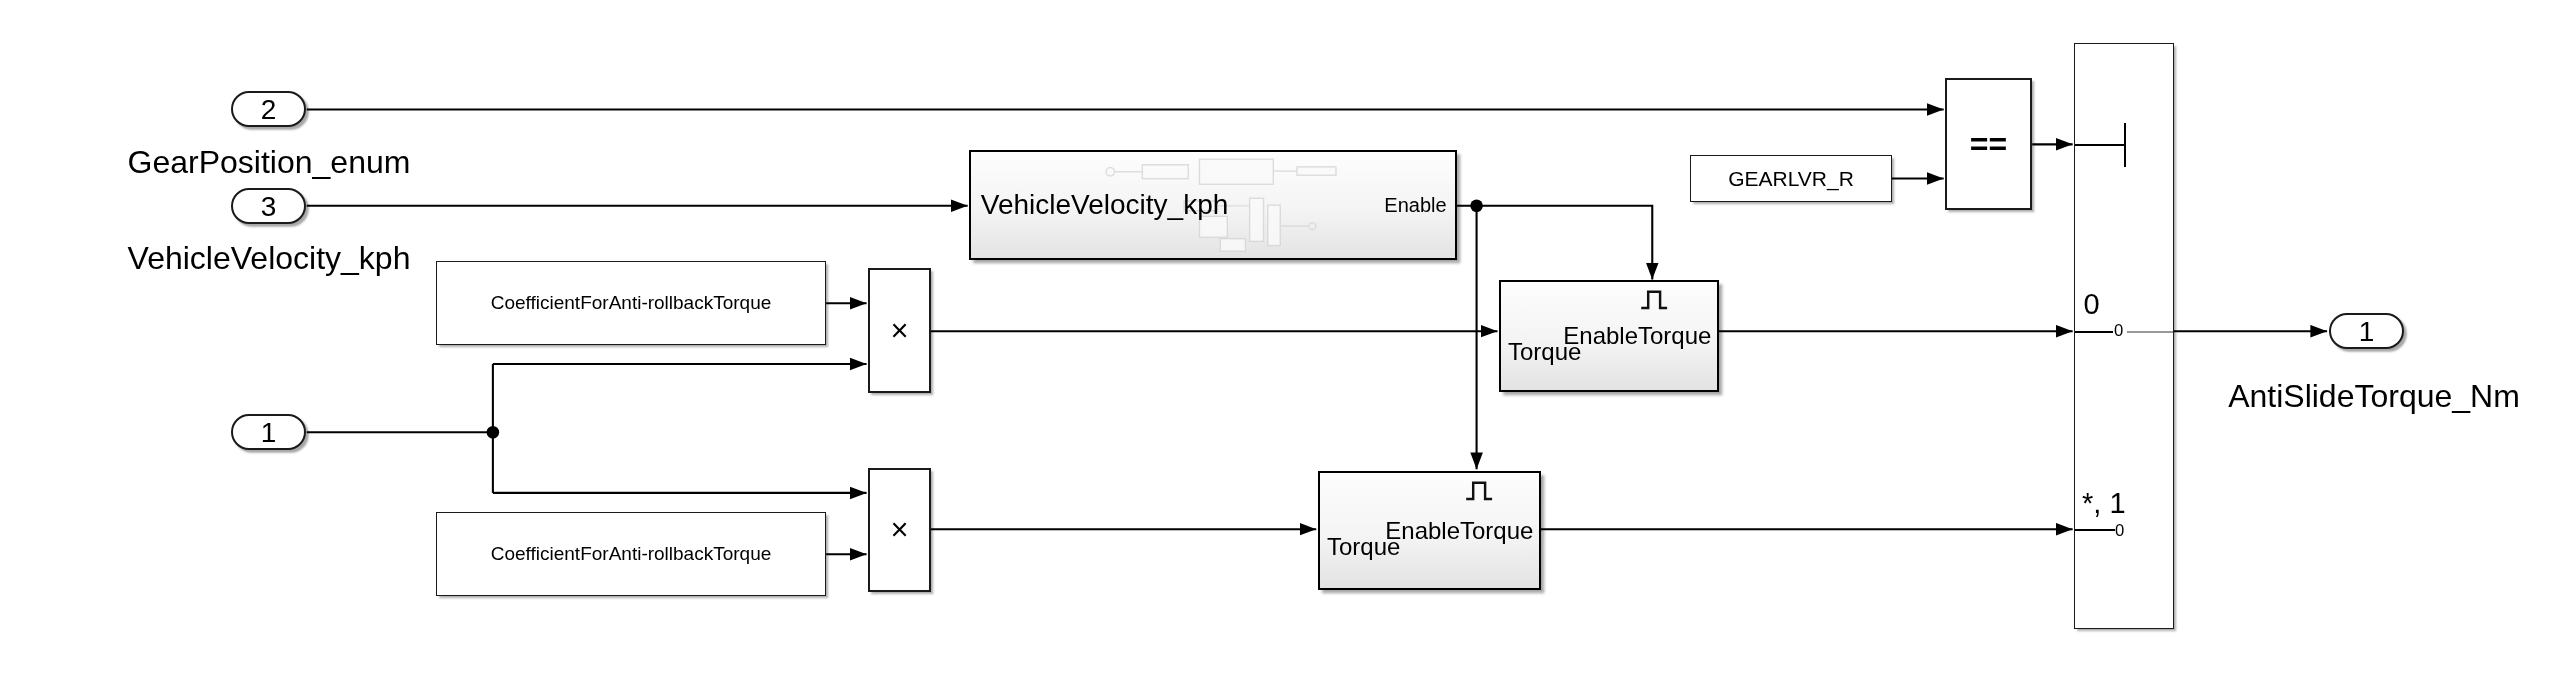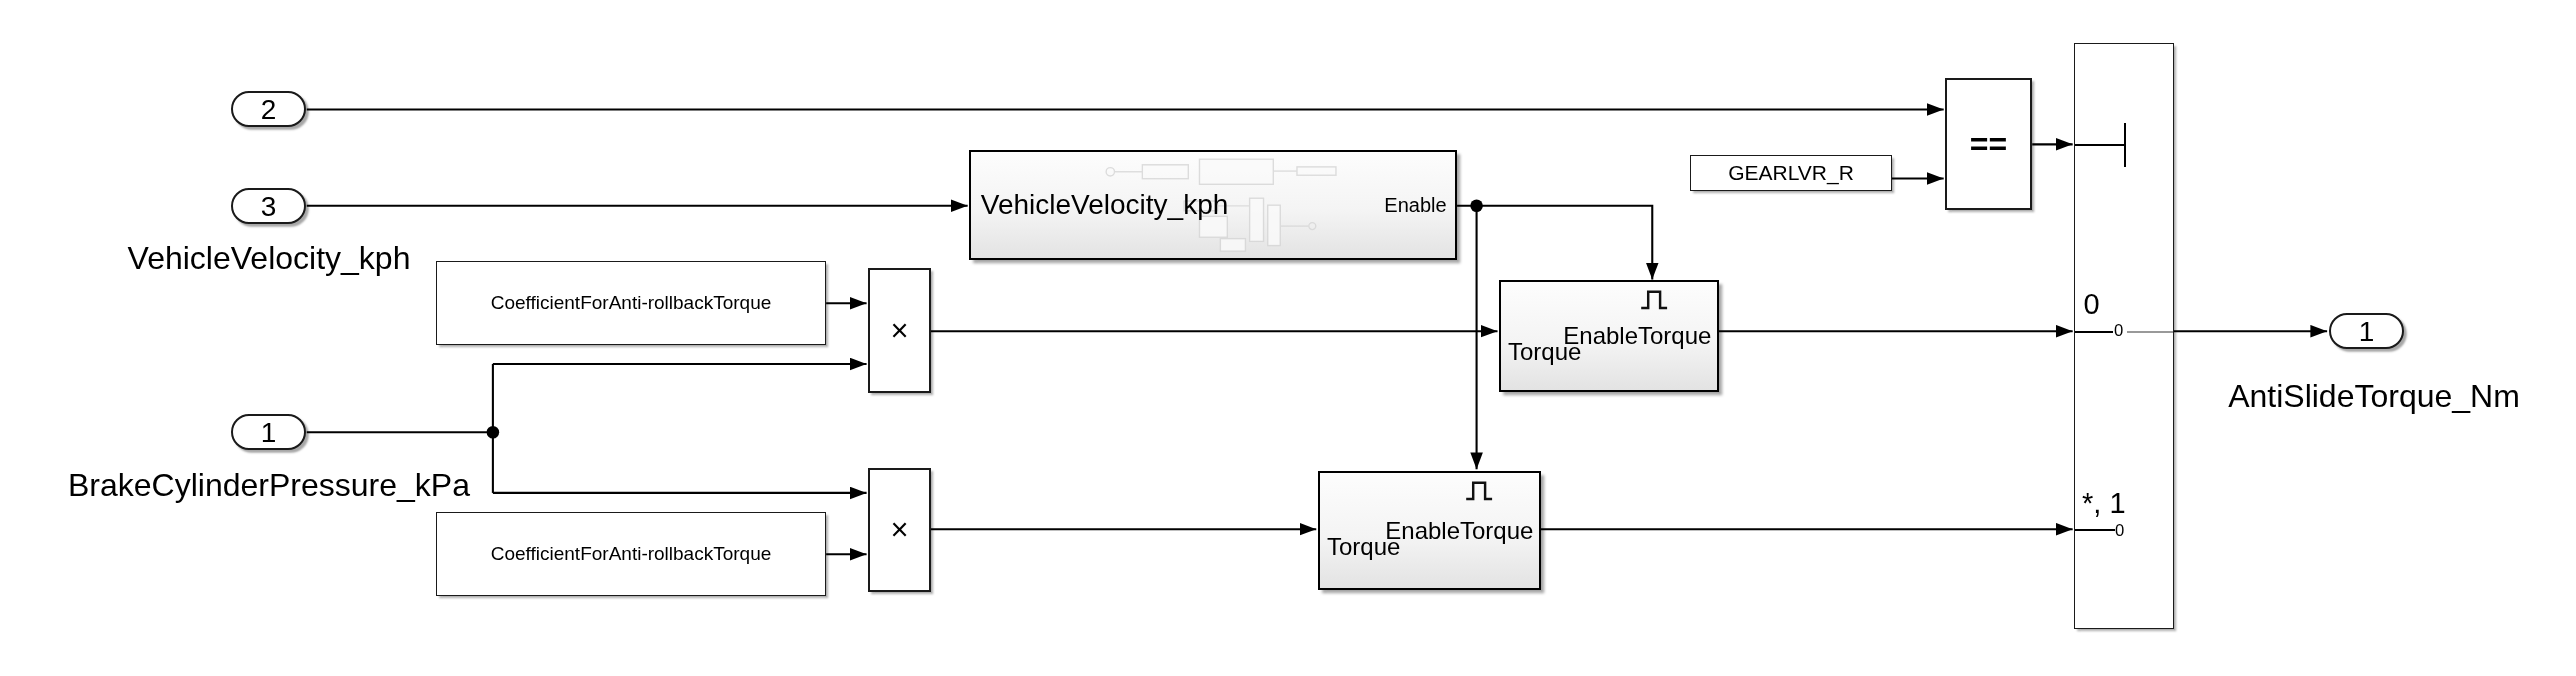--- a/index.html
+++ b/index.html
@@ -73,30 +73,30 @@
       <path d="M2210,759 H2973" marker-end="url(#arr)"></path>
       <path d="M3118,475 H3338" marker-end="url(#arr)"></path>
     </g>
     <circle cx="707" cy="620" r="9" fill="#000"></circle>
     <circle cx="2118" cy="295" r="9" fill="#000"></circle>
   </svg>
 
   <div class="oval" style="left:231px;top:91px;">
     <span>2</span>
   </div>
+  <div class="port-label" style="left:25px;top:145px;">GearPosition_enum</div>
 
   <div class="oval" style="left:231px;top:188px;">
     <span>3</span>
   </div>
   <div class="port-label" style="left:25px;top:241px;">VehicleVelocity_kph</div>
 
   <div class="oval" style="left:231px;top:414px;">
     <span>1</span>
   </div>
-  <div class="port-label" style="left:25px;top:468px;">BrakeCylinderPressure_kPa</div>
 
   <div class="subsys" style="left:969px;top:150px;width:488px;height:110px;">
     <svg style="position:absolute;left:0;top:0;" width="482" height="105" viewBox="0 0 692 150">
       <g stroke="#d7d7d7" stroke-width="2" fill="#fafafa" opacity="0.85">
         <circle cx="200" cy="28" r="6" fill="none"></circle>
         <line x1="206" y1="28" x2="246" y2="28"></line>
         <rect x="246" y="18" width="66" height="20"></rect>
         <rect x="328" y="10" width="106" height="36"></rect>
         <line x1="434" y1="27" x2="468" y2="27"></line>
         <rect x="468" y="21" width="56" height="12"></rect>
@@ -136,21 +136,21 @@
     <span class="out-lbl">EnableTorque</span>
   </div>
   <div class="subsys torque" style="left:1318px;top:471px;width:223px;height:119px;">
     <svg class="trig-icon" style="left:144px;" width="31" height="21" viewBox="0 0 44 30">
       <path d="M3,27 h10 v-23 h17 v23 h10" stroke="#111" stroke-width="3.5" fill="none"></path>
     </svg>
     <span class="in-lbl">Torque</span>
     <span class="out-lbl">EnableTorque</span>
   </div>
 
-  <div class="plain" style="left:1690px;top:155px;width:202px;height:36px;border-width:1.4px;">
+  <div class="plain" style="left:1690px;top:155px;width:202px;height:47px;border-width:1.4px;">
     <div class="centered-txt" style="font-size:21px;">GEARLVR_R</div>
   </div>
 
   <div class="plain" style="left:1945px;top:78px;width:87px;height:132px;">
     <div class="centered-txt" style="font-size:32px;font-weight:bold;">==</div>
   </div>
 
   <div class="plain" style="left:2074px;top:43px;width:100px;height:586px;border-width:1.7px;">
 
     <div class="abs" style="left:0;top:100px;width:50px;height:2.1px;background:#000;"></div>

